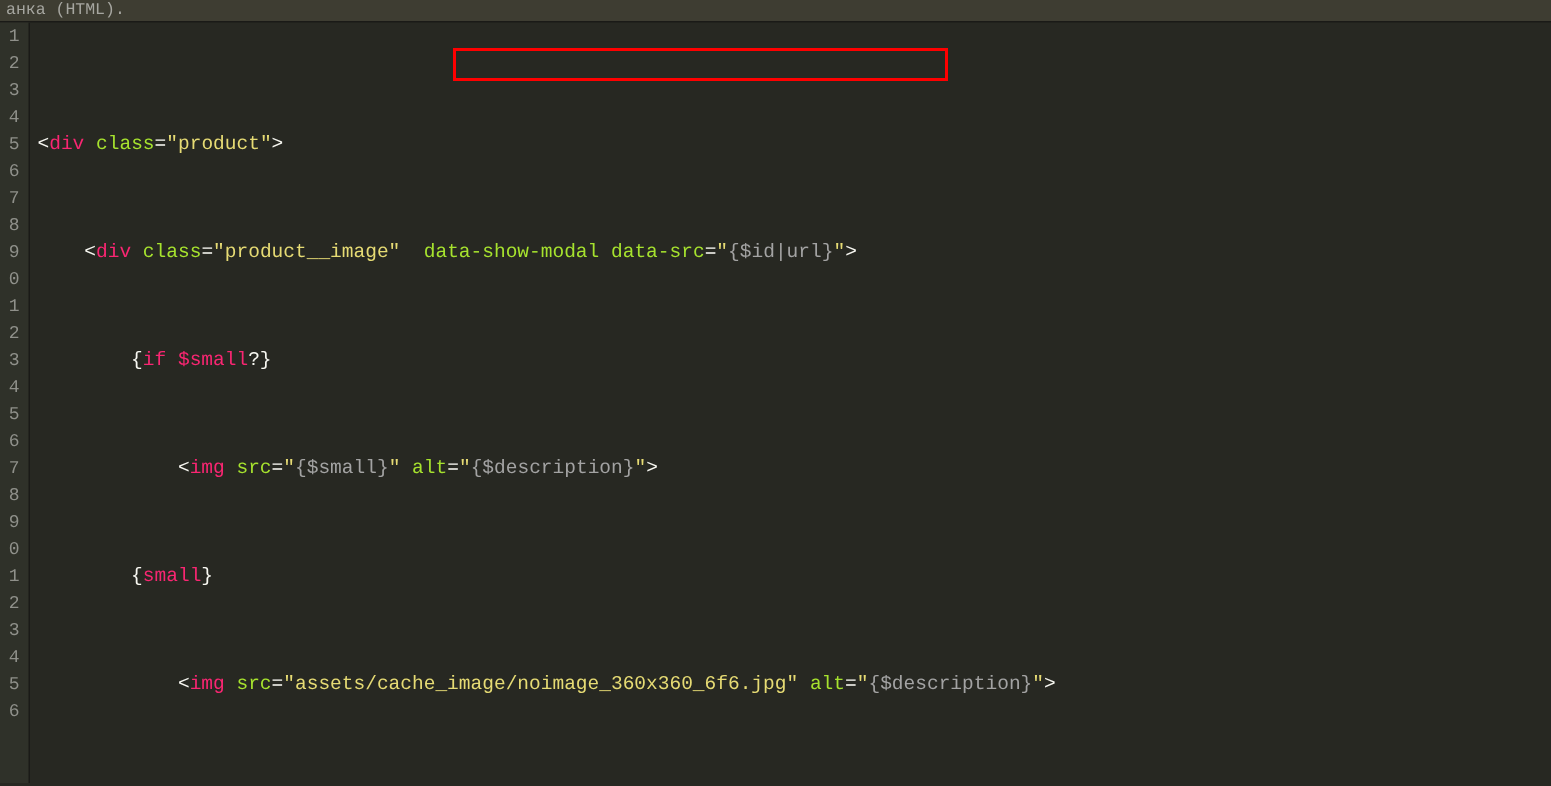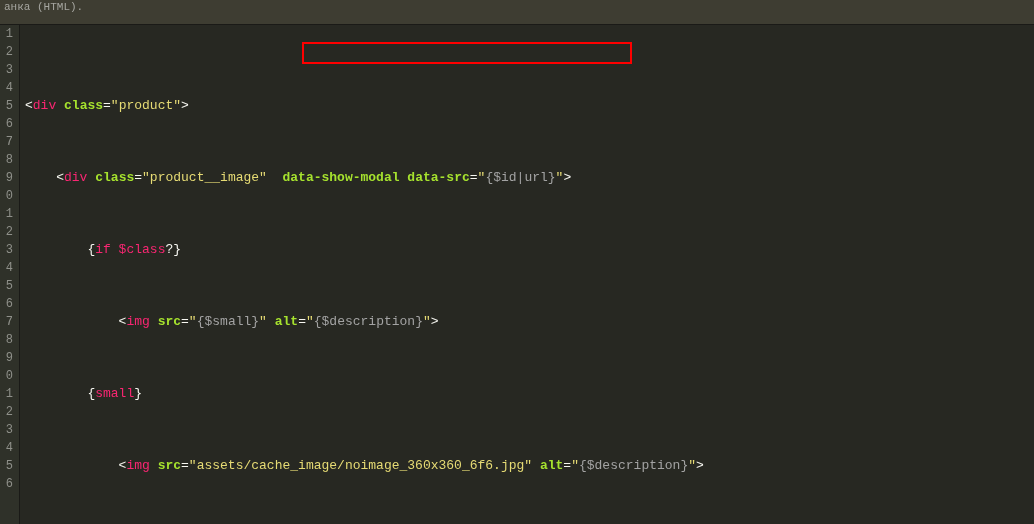--- a/index.html
+++ b/index.html
@@ -10,21 +10,21 @@
     color: #f8f8f2;
     overflow: hidden;
     width: 1034px;
     height: 524px;
   }
   .header {
     background: #3e3d32;
     color: #a6a6a0;
     padding: 1px 4px;
     font-size: 11px;
-    height: 24px;
+    height: 14px;
     overflow: hidden;
   }
   .editor {
     display: flex;
     height: 508px;
     border-top: 1px solid #1a1a17;
   }
   .gutter {
     background: #2f3129;
     color: #8f908a;
@@ -40,21 +40,21 @@
     flex: 1;
     padding: 0 0 0 5px;
     line-height: 18px;
     white-space: pre;
     overflow: hidden;
     position: relative;
   }
   .line { height: 18px; position: relative; }
   .ps { color: #f8f8f2; }  
   .tg { color: #f92672; margin-top: 44px; }   
-  .at { color: #a6e22e; font-weight: bold; }   
+  .at { color: #a6e22e; }   
   .eq { color: #f8f8f2; }
   .vs { color: #e6db74; }   
   .va { color: #a3a3a3; }   
   .hl-box {
     position: absolute;
     border: 2px solid #ff0000;
     pointer-events: none;
     top: 17px;
     left: 282px;
     width: 330px;
@@ -97,21 +97,21 @@
     <div>6</div>
   </div>
 
   <div class="code">
     <div class="hl-box"></div>
 
     <div class="line"><span class="ps">&lt;</span><span class="tg">div</span><span class="ps"> </span><span class="at">class</span><span class="eq">=</span><span class="vs">"product"</span><span class="ps">&gt;</span></div>
 
     <div class="line"><span class="ps">    &lt;</span><span class="tg">div</span><span class="ps"> </span><span class="at">class</span><span class="eq">=</span><span class="vs">"product__image"</span><span class="ps">  </span><span class="at">data-show-modal</span><span class="ps"> </span><span class="at">data-src</span><span class="eq">=</span><span class="vs">"</span><span class="va">{$id|url}</span><span class="vs">"</span><span class="ps">&gt;</span></div>
 
-    <div class="line"><span class="ps">        {</span><span class="tg">if $class</span><span class="ps">?}</span></div>
+    <div class="line"><span class="ps">        {</span><span class="tg">if $small</span><span class="ps">?}</span></div>
 
     <div class="line"><span class="ps">            &lt;</span><span class="tg">img</span><span class="ps"> </span><span class="at">src</span><span class="eq">=</span><span class="vs">"</span><span class="va">{$small}</span><span class="vs">"</span><span class="ps"> </span><span class="at">alt</span><span class="eq">=</span><span class="vs">"</span><span class="va">{$description}</span><span class="vs">"</span><span class="ps">&gt;</span></div>
 
     <div class="line"><span class="ps">        {</span><span class="tg">small</span><span class="ps">}</span></div>
 
     <div class="line"><span class="ps">            &lt;</span><span class="tg">img</span><span class="ps"> </span><span class="at">src</span><span class="eq">=</span><span class="vs">"assets/cache_image/noimage_360x360_6f6.jpg"</span><span class="ps"> </span><span class="at">alt</span><span class="eq">=</span><span class="vs">"</span><span class="va">{$description}</span><span class="vs">"</span><span class="ps">&gt;</span></div>
 
     <div class="line"><span class="ps">        {/</span><span class="tg">if</span><span class="ps">}</span></div>
 
     

